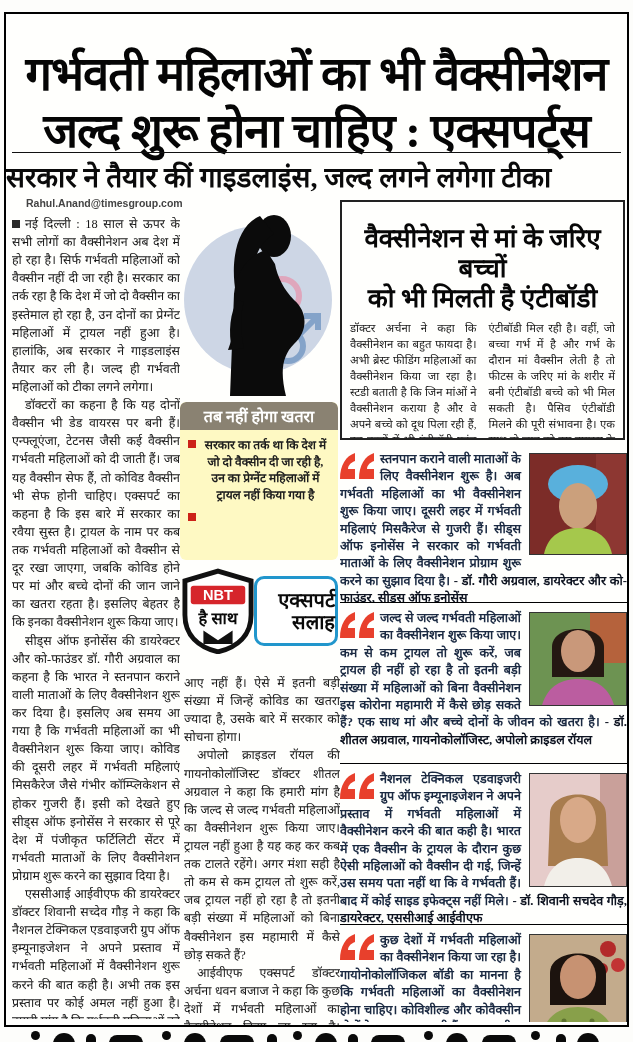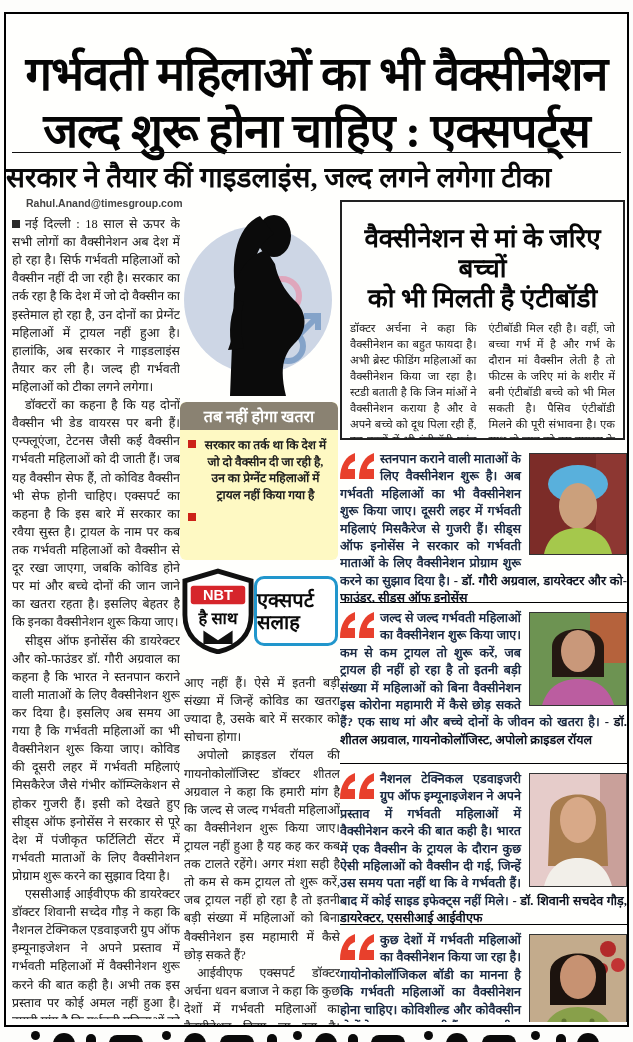--- a/index.html
+++ b/index.html
@@ -42,21 +42,21 @@
   .danger-header{background:#8a8272;color:#fff;font-weight:700;font-size:16px;text-align:center;
                  padding:3px 0;border-radius:6px 6px 0 0;}
   .danger-body{padding:7px 8px;font-size:12px;line-height:1.38;font-weight:600;color:#1d1d1d;text-align:center;}
   .danger-item{position:relative;padding-left:13px;margin-bottom:7px;}
   .danger-bullet{position:absolute;left:0;top:3px;width:8px;height:8px;background:#cc2218;}
 
   
   .nbt-row{position:absolute;left:176px;top:552px;width:156px;height:90px;display:flex;
            align-items:center;}
   .badge-label{flex:1;border:3px solid #2196cc;border-radius:10px;height:70px;box-sizing:border-box;
-               display:flex;flex-direction:column;justify-content:center;align-items:flex-start;
+               display:flex;flex-direction:column;justify-content:center;align-items:flex-end;
                font-weight:700;font-size:20px;line-height:1.1;color:#0a0a0a;background:#fff;}
 
   
   .col3{position:absolute;left:334px;top:430px;width:287px;height:578px;overflow:hidden;}
   .quote{position:relative;overflow:hidden;padding:7px 0 6px;font-size:12.6px;line-height:1.38;
          text-align:justify;color:#1b2a42;font-weight:700;}
   .quote + .quote{border-top:1.5px solid #000;}
   .quote:last-child{border-bottom:1.5px solid #000;}
   .qphoto{float:right;width:96px;margin:2px 0 4px 8px;border:1px solid #333;line-height:0;}
   .qmark{float:left;width:34px;height:26px;margin:2px 6px 0 0;}

